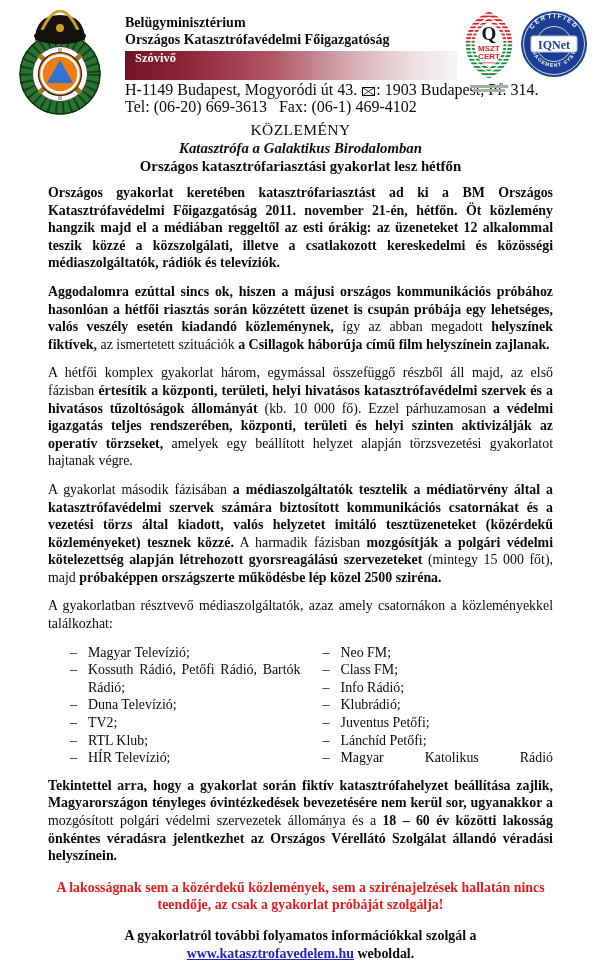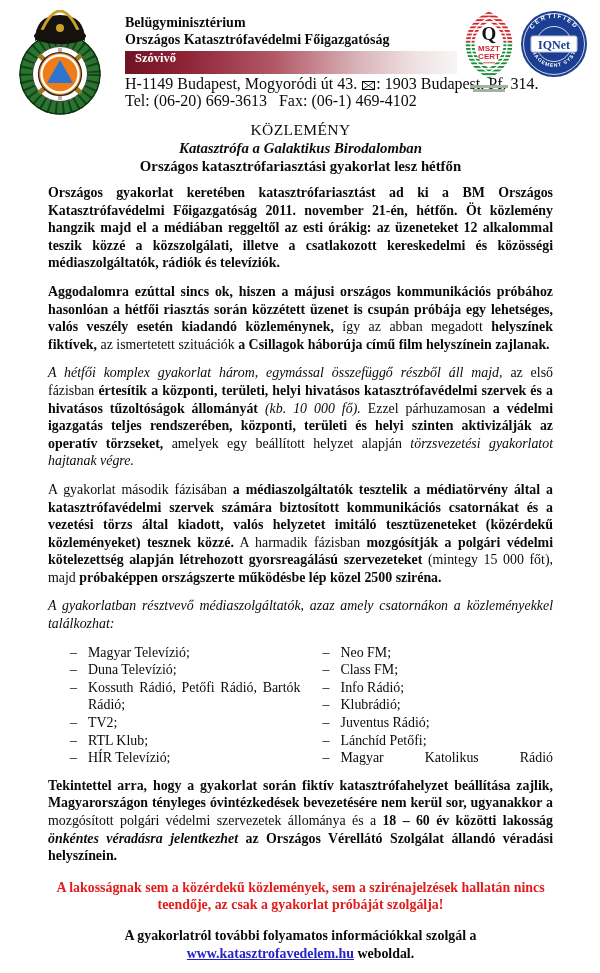--- a/index.html
+++ b/index.html
@@ -6,42 +6,42 @@
   .page{
     width:600px;height:973px;background:#fff;overflow:hidden;position:relative;
     font-family:"Liberation Serif",serif;color:#0a0a0a;
   }
   
   .header{display:flex;align-items:flex-start;padding:10px 12px 0 14px;height:108px;box-sizing:border-box;justify-content:flex-end;}
   .crest{width:88px;height:106px;flex:0 0 88px;}
   .hdr-center{width:332px;flex:0 0 332px;margin-left:21px;padding-top:4px;}
   .org1,.org2{font-weight:bold;font-size:14px;line-height:17px;white-space:nowrap;}
   .spokes-bar{
-    margin:3px 0 2px 0;height:23px;line-height:15px;padding-left:10px;box-sizing:border-box;
+    margin:3px 0 2px 0;height:29px;line-height:15px;padding-left:10px;box-sizing:border-box;
     background:linear-gradient(90deg,var(--maroon) 0%,#8e2436 18%,#b25866 45%,#d9b3b9 70%,#efe3e4 88%,#f8f4f4 100%);
     color:#fff;font-weight:bold;font-size:12.5px;
   }
   .addr,.phone{font-size:16px;line-height:16.5px;white-space:pre;}
   .env{display:inline-block;vertical-align:-1px;margin:0 1px;}
   .hdr-right{display:flex;margin-left:7px;align-items:flex-start;}
   .mszt-wrap{width:50px;margin-top:2px;}
   .mszt-caption{margin-top:3px;}
   .mszt-caption div{height:2.5px;background:#9fb3a0;margin:1.5px auto;width:38px;}
   .mszt-caption div:last-child{width:32px;}
   .iqnet-wrap{width:68px;margin-left:6px;}
   
   .title-block{text-align:center;margin:13px 47px 9px 48px;}
   .t1{font-weight:normal;font-size:15.5px;line-height:18px;letter-spacing:.4px;}
   .t2{font-weight:bold;font-style:italic;font-size:14.8px;line-height:18px;}
   .t3{font-weight:bold;font-size:14.8px;line-height:18px;}
   
   .main{margin:0 47px 0 48px;}
   p.para{text-align:justify;margin:0 0 11px 0;font-size:13.9px;line-height:17.6px;}
   .b{font-weight:bold;}
-  .i{font-style:italic;}
+  .i{}
   .intro{margin-bottom:4px;}
   .cols{display:flex;margin:0 0 10px 0;justify-content:flex-end;}
   .col{width:50%;}
   .cols ul{margin:0;padding:0 0 0 22px;list-style:none;font-size:13.9px;line-height:17.6px;}
   .cols li{position:relative;padding-left:18px;text-align:justify;}
   .cols li::before{content:"\2013";position:absolute;left:0;}
   .col-right li:last-child{text-align-last:justify;}
   .red-notice{
     color:var(--red);font-weight:bold;text-align:center;
     font-size:13.9px;line-height:17.6px;margin:14px 0 13px 0;
@@ -155,34 +155,34 @@
     <p class="para"><span class="b ">Aggodalomra ezúttal sincs ok, hiszen a májusi országos kommunikációs próbához hasonlóan a hétfői riasztás során közzétett üzenet is csupán próbája egy lehetséges, valós veszély esetén kiadandó közleménynek,</span><span class=""> így az abban megadott </span><span class="b ">helyszínek fiktívek,</span><span class=""> az ismertetett szituációk </span><span class="b ">a Csillagok háborúja című film helyszínein zajlanak.</span></p>
     <p class="para"><span class="i">A hétfői komplex gyakorlat három, egymással összefüggő részből áll majd,</span><span class=""> az első fázisban </span><span class="b ">értesítik a központi, területi, helyi hivatásos katasztrófavédelmi szervek és a hivatásos tűzoltóságok állományát </span><span class="i">(kb. 10 000 fő).</span><span class=""> Ezzel párhuzamosan </span><span class="b ">a védelmi igazgatás teljes rendszerében, központi, területi és helyi szinten aktivizálják az operatív törzseket,</span><span class=""> amelyek egy beállított helyzet alapján </span><span class="i">törzsvezetési gyakorlatot hajtanak végre.</span></p>
     <p class="para"><span class="">A gyakorlat második fázisában </span><span class="b ">a médiaszolgáltatók tesztelik a médiatörvény által a katasztrófavédelmi szervek számára biztosított kommunikációs csatornákat és a vezetési törzs által kiadott, valós helyzetet imitáló tesztüzeneteket (közérdekű közleményeket) tesznek közzé.</span><span class=""> A harmadik fázisban </span><span class="b ">mozgósítják a polgári védelmi kötelezettség alapján létrehozott gyorsreagálású szervezeteket</span><span class=""> (mintegy 15 000 főt), majd </span><span class="b ">próbaképpen országszerte működésbe lép közel 2500 sziréna.</span></p>
 
     <p class="para i intro">A gyakorlatban résztvevő médiaszolgáltatók, azaz amely csatornákon a közleményekkel találkozhat:</p>
 
     <div class="cols">
       <div class="col">
         <ul>
             <li>Magyar Televízió;</li>
+            <li>Kossuth Rádió, Petőfi Rádió, Bartók Rádió;</li>
             <li>Duna Televízió;</li>
-            <li>Kossuth Rádió, Petőfi Rádió, Bartók Rádió;</li>
             <li>TV2;</li>
             <li>RTL Klub;</li>
             <li>HÍR Televízió;</li>
           </ul>
       </div>
       <div class="col col-right">
         <ul>
             <li>Neo FM;</li>
             <li>Class FM;</li>
             <li>Info Rádió;</li>
             <li>Klubrádió;</li>
-            <li>Juventus Rádió;</li>
+            <li>Juventus Petőfi;</li>
             <li>Lánchíd Petőfi;</li>
             <li>Magyar Katolikus Rádió</li>
           </ul>
       </div>
     </div>
 
     <p class="para"><span class="b ">Tekintettel arra, hogy a gyakorlat során fiktív katasztrófahelyzet beállítása zajlik, Magyarországon tényleges óvintézkedések bevezetésére nem kerül sor, ugyanakkor a </span><span class="">mozgósított polgári védelmi szervezetek állománya és a </span><span class="b ">18 – 60 év közötti lakosság </span><span class="b i">önkéntes véradásra jelentkezhet </span><span class="b ">az Országos Vérellátó Szolgálat állandó véradási helyszínein.</span></p>
 
     <div class="red-notice">A lakosságnak sem a közérdekű közlemények, sem a szirénajelzések hallatán nincs teendője, az csak a gyakorlat próbáját szolgálja!</div>
 

